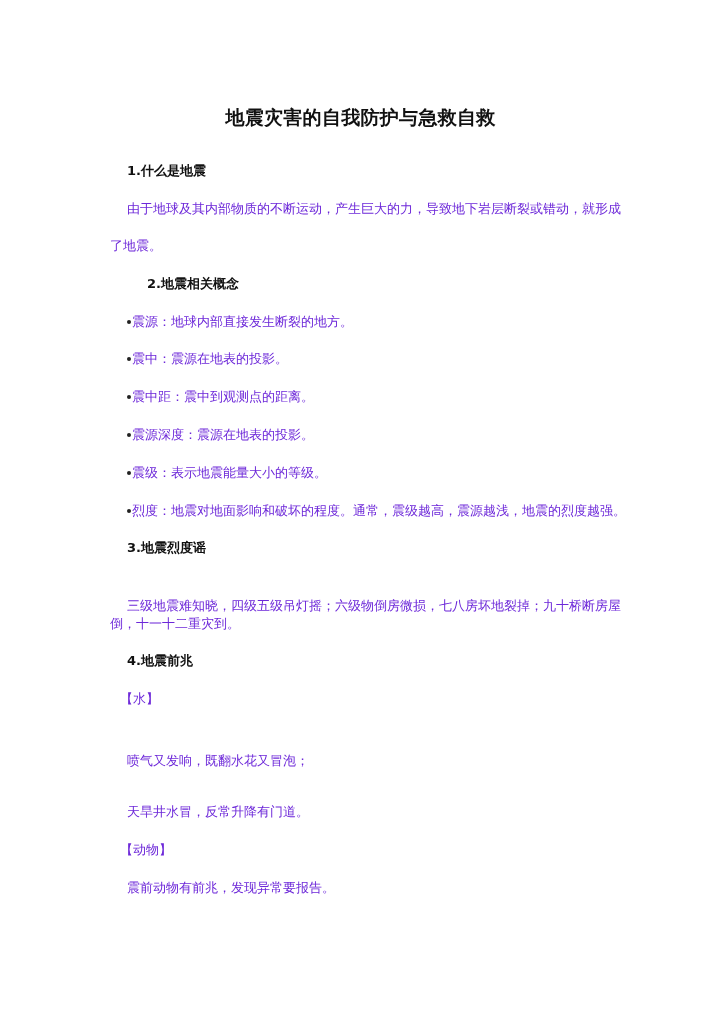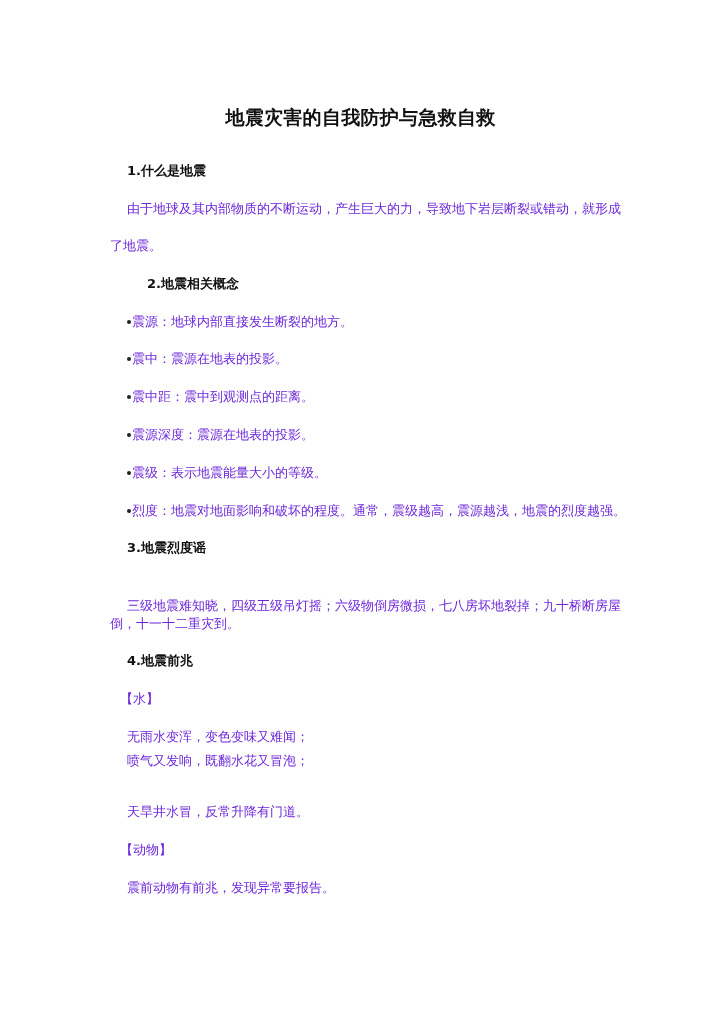--- a/index.html
+++ b/index.html
@@ -93,20 +93,19 @@
     <span class="bullet-dot"></span><span>烈度：地震对地面影响和破坏的程度。通常，震级越高，震源越浅，地震的烈度越强。</span>
   </div>
 
   <div class="line indent heading" style="top:538px;">3.地震烈度谣</div>
   <div class="line indent" style="top:576px;margin-top:20px;">三级地震难知晓，四级五级吊灯摇；六级物倒房微损，七八房坏地裂掉；九十桥断房屋</div>
   <div class="line" style="top:614px;">倒，十一十二重灾到。</div>
 
   <div class="line indent heading" style="top:651px;">4.地震前兆</div>
 
   <div class="line" style="top:689px; left:120px;">【水】</div>
-  <div class="line indent" style="top:727px;">无雨水变浑，变色变味又难闻；</div>
   <div class="line indent" style="top:751px;">喷气又发响，既翻水花又冒泡；</div>
   <div class="line indent" style="top:802px;">天旱井水冒，反常升降有门道。</div>
 
   <div class="line" style="top:840px; left:120px;">【动物】</div>
   <div class="line indent" style="top:878px;">震前动物有前兆，发现异常要报告。</div>
 
 </div>
 
 </body></html>

